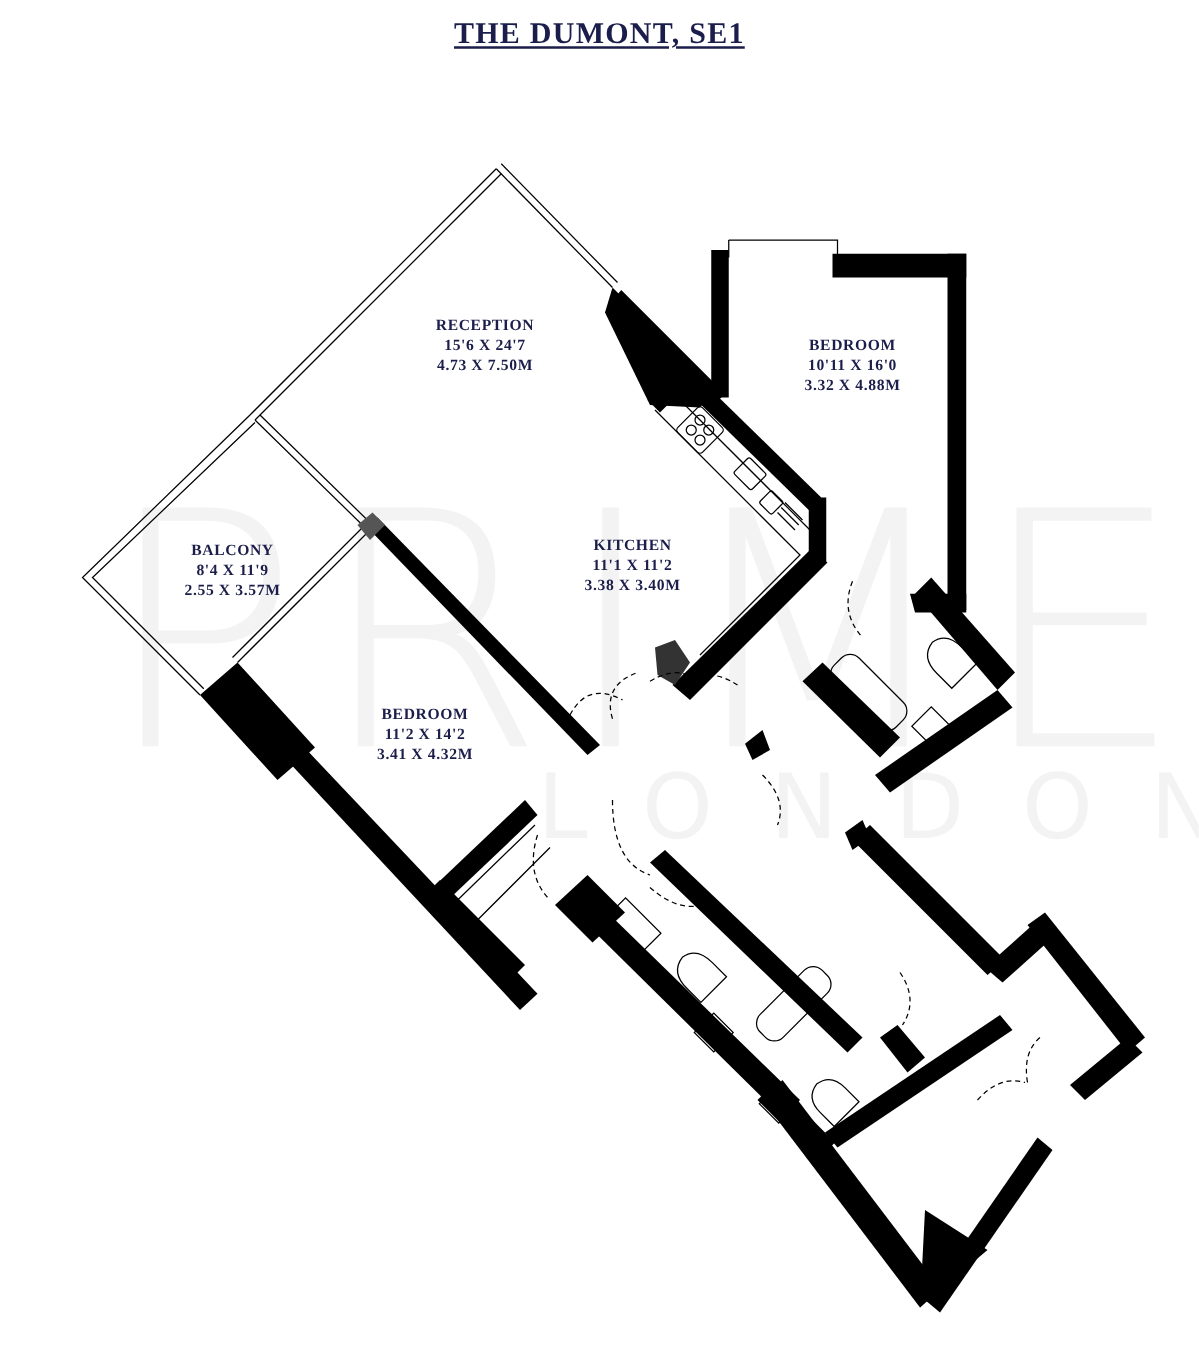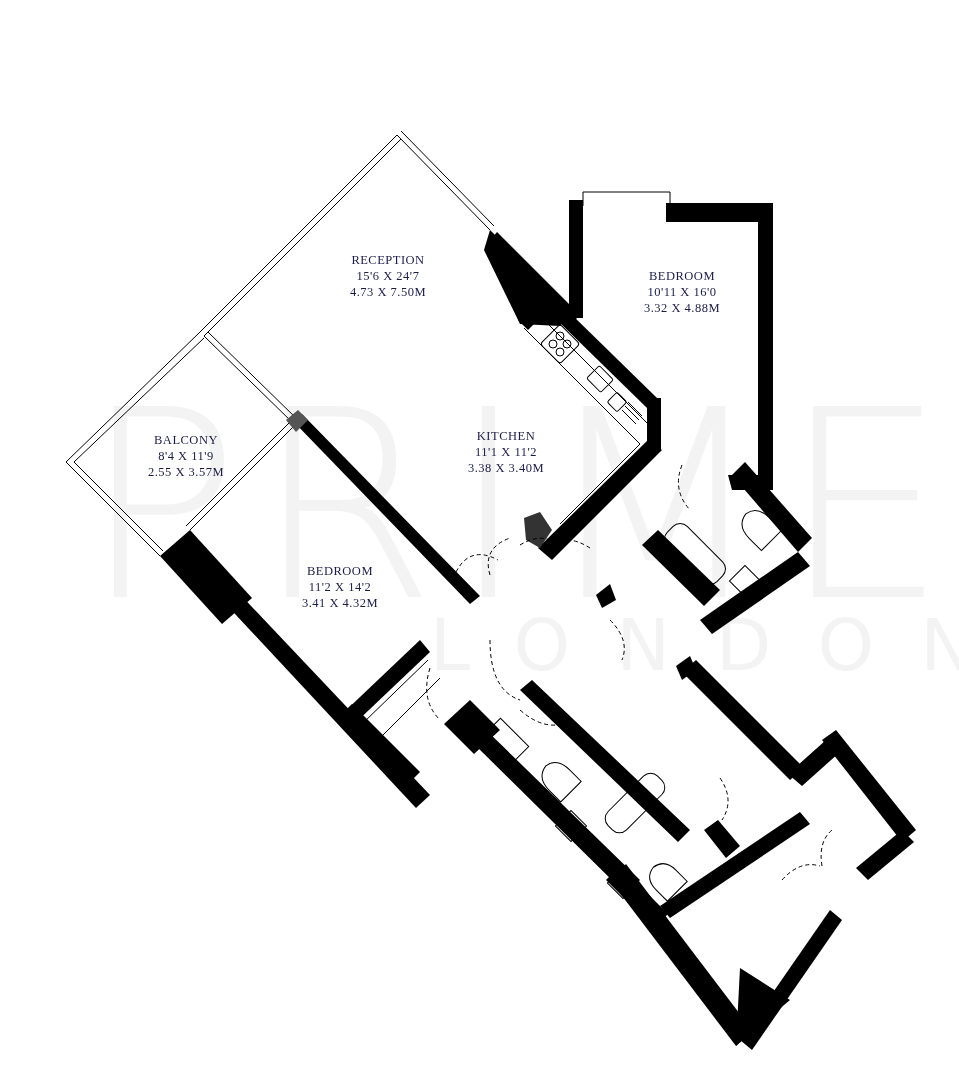--- a/index.html
+++ b/index.html
@@ -4,27 +4,28 @@
   <style>
     html, body { margin: 0; padding: 0; background: #ffffff; }
     body { width: 959px; height: 1080px; position: relative; overflow: hidden; font-family: "DejaVu Serif", "Liberation Serif", serif; }
     .header { position: absolute; top: 14px; left: 0; width: 959px; text-align: center; color: #1b1d4a; font-family: "Liberation Serif", "DejaVu Serif", serif; font-weight: bold; font-variant: small-caps; letter-spacing: 1px; }
     .header .line { font-size: 24px; line-height: 26px; text-transform: uppercase; }
     .header .title { text-decoration: underline; text-underline-offset: 3px; }
     svg.plan { position: absolute; top: 0; left: 0; }
     .watermark { position: absolute; left: 0; top: 0; width: 959px; height: 1080px; pointer-events: none; }
     .wm-main { position: absolute; left: 82px; top: 382px; width: 800px; font-family: "DejaVu Sans", "Liberation Sans", sans-serif; font-size: 262px; line-height: 250px; font-weight: 300; letter-spacing: 14px; color: rgba(200,200,200,0.22); -webkit-text-stroke: 0; }
     .wm-sub { position: absolute; left: 430px; top: 605px; width: 460px; font-family: "DejaVu Sans", "Liberation Sans", sans-serif; font-size: 72px; line-height: 80px; letter-spacing: 46px; color: rgba(200,200,200,0.22); }
-    .room-label { position: absolute; text-align: center; color: #1b1d4a; font-family: "Liberation Serif", "DejaVu Serif", serif; font-weight: normal; text-transform: uppercase; font-size: 12.5px; line-height: 16px; letter-spacing: 0.5px; white-space: nowrap; transform: translateX(-50%); }
+    .room-label { position: absolute; text-align: center; color: #1b1d4a; font-family: "Liberation Serif", "DejaVu Serif", serif; font-weight: bold; text-transform: uppercase; font-size: 12.5px; line-height: 16px; letter-spacing: 0.5px; white-space: nowrap; transform: translateX(-50%); }
     .room-label span { display: block; }
   </style>
 </head>
 <body>
 
 <div class="header">
+  <div class="line title">The Dumont, SE1</div>
 </div>
 
 <div class="watermark">
   <div class="wm-main">PRIME</div>
   <div class="wm-sub">LONDON</div>
 </div>
 
 <svg class="plan" width="959" height="1080" viewBox="0 0 959 1080">
   <g fill="none" stroke="#000" stroke-width="1">
 

